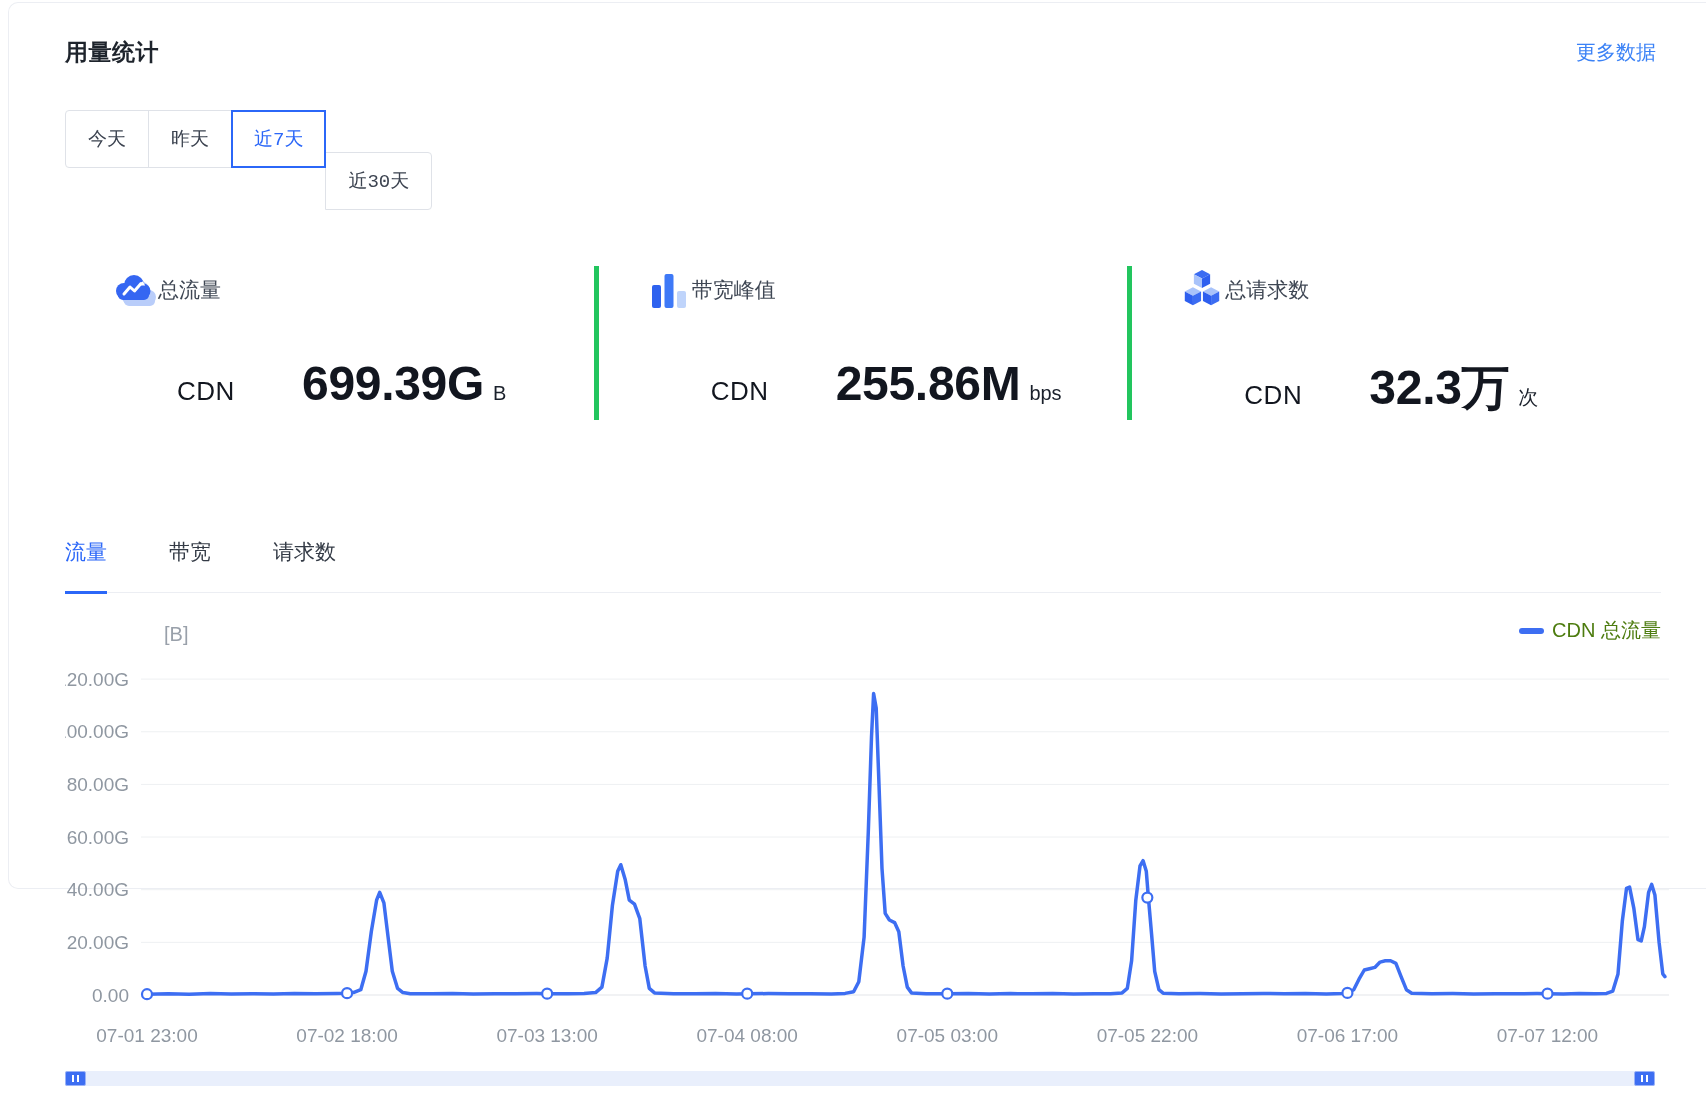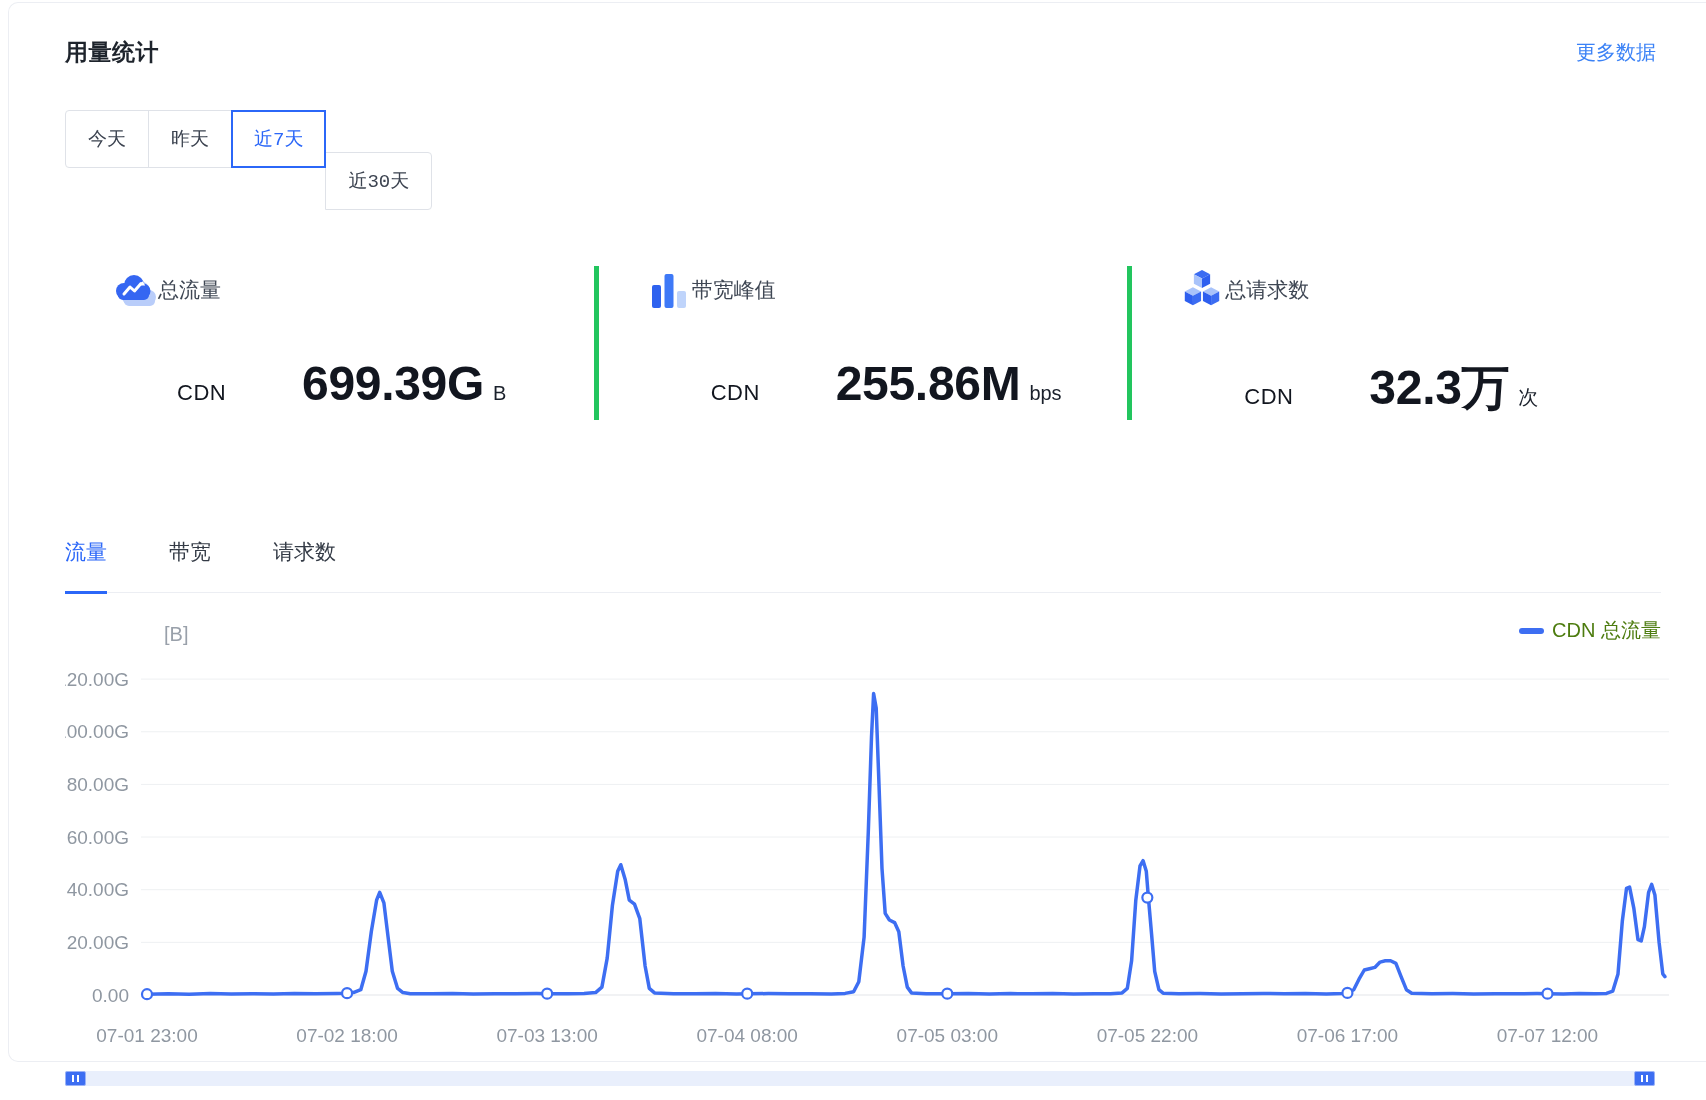--- a/index.html
+++ b/index.html
@@ -1,18 +1,18 @@
 <!DOCTYPE html>
 <html><head>
 <meta charset="utf-8">
 <style>
   * { margin:0; padding:0; box-sizing:border-box; }
   html,body { width:1706px; height:1100px; background:#fff; overflow:hidden;
               font-family:"Liberation Sans","DejaVu Sans",sans-serif; }
-  .card { position:relative; margin:2px 0 0 8px; width:1698px; height:1060px;
+  .card { position:relative; margin:2px 0 0 8px; width:1698px; height:887px;
           background:#fff; border:1px solid #eceef3; border-right:none;
           border-radius:10px 0 0 10px; padding:34px 0 0 56px; }
 
   
   .card-head { display:flex; justify-content:space-between; align-items:center; padding-right:50px; }
   .title { font-size:23px; font-weight:700; color:#1e242c; letter-spacing:.5px; }
   .more  { font-size:20px; color:#3b82f6; text-decoration:none; cursor:pointer; }
 
   
   .range-group { display:flex; margin-top:42px; }
@@ -24,21 +24,21 @@
   .rbtn.active { color:#2b67f8; border-color:#2b67f8; box-shadow:inset 0 0 0 1px #2b67f8; z-index:2; }
 
   
   .stats { display:flex; margin-top:56px; width:1596px; }
   .stat { flex:1 1 0; padding-left:47px; }
   .stat + .stat { border-left:5px solid #22c55e; }
   .stat-top { display:flex; align-items:center; height:48px; }
   .stat-top svg { display:block; }
   .stat-label { font-size:21px; color:#3f4754; }
   .stat-val { margin-top:42px; display:flex; align-items:baseline; padding-left:65px; }
-  .prod { width:125px; font-size:22px; color:#12161f; letter-spacing:.5px; }
+  .prod { width:125px; font-size:26px; color:#12161f; letter-spacing:.5px; }
   .num  { font-size:48px; font-weight:700; color:#12161f; letter-spacing:-.3px; }
   .unit { margin-left:9px; font-size:20px; color:#1a202b; }
 
   
   .tabs-row { display:flex; gap:62px; margin-top:118px; width:1596px; border-bottom:1px solid #eceef3; }
   .mtab { font-size:21px; color:#343b46; padding-bottom:25px; cursor:pointer; }
   .mtab.active { color:#2b67f8; border-bottom:3px solid #2b67f8; margin-bottom:-2px; }
 
   
   .chart-area { position:relative; width:1650px; height:470px; }

